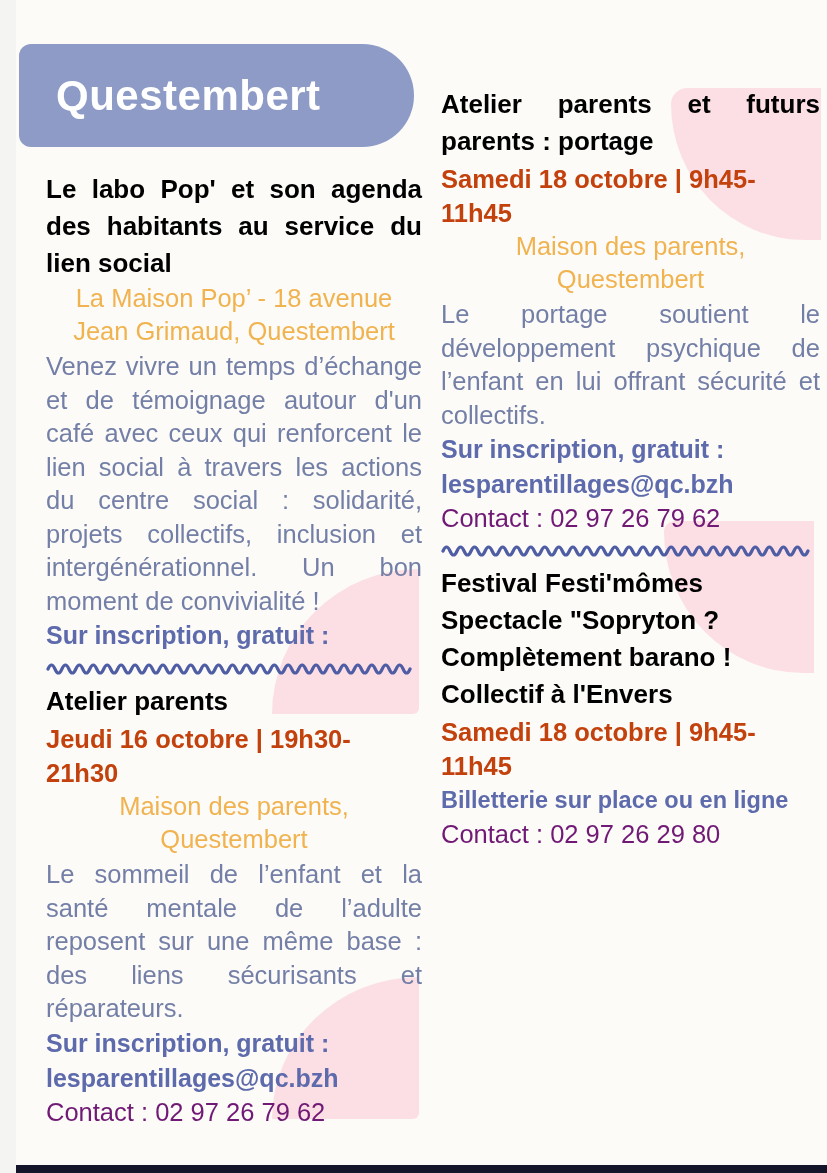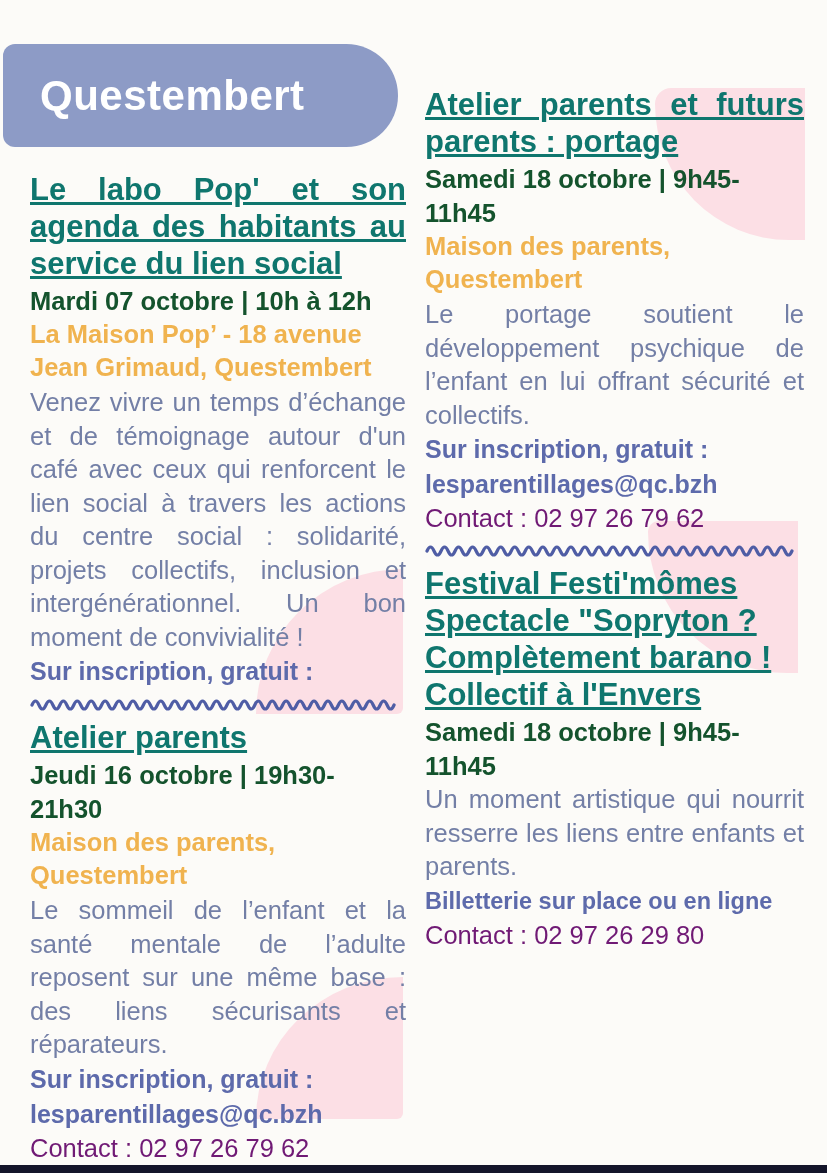--- a/index.html
+++ b/index.html
@@ -5,20 +5,21 @@
   html,body{margin:0;padding:0;}
   body{
     width:827px;height:1173px;
     background:#f4f4f2;
     font-family:"Liberation Sans",sans-serif;
     position:relative;overflow:hidden;
   }
   .page{
     position:absolute;inset:0;
     background:#fcfbf8;
+    margin-left:16px;
   }
   
   .pink{position:absolute;background:#fcdfe5;z-index:0;}
   .pink.top-right   {left:655px;top:88px; width:150px;height:152px;border-radius:18px 0 0 100%;}
   .pink.right-mid   {left:648px;top:521px;width:150px;height:152px;border-radius:12px 0 0 100%;}
   .pink.left-mid    {left:256px;top:569px;width:147px;height:145px;border-radius:100% 0 6px 0;}
   .pink.left-bottom {left:256px;top:977px;width:147px;height:142px;border-radius:100% 0 6px 0;}
 
   .banner{
     position:absolute;left:3px;top:44px;width:395px;height:103px;
@@ -28,30 +29,30 @@
   .banner span{
     color:#ffffff;font-size:42px;font-weight:bold;
     padding-left:37px;letter-spacing:0.5px;
   }
 
   .col{position:absolute;z-index:1;}
   .col-left {left:30px; top:171px;width:376px;}
   .col-right{left:425px;top:86px; width:379px;}
 
   .title{
-    font-size:31px;line-height:37px;font-weight:bold;color:#0f766e;
-    text-align:justify;white-space:pre-line;margin:0;text-decoration:underline;
+    font-size:26px;line-height:37px;font-weight:bold;color:#000000;
+    text-align:justify;white-space:pre-line;margin:0;
   }
   .date{
-    font-size:25.5px;line-height:34px;font-weight:bold;color:#14532d;
+    font-size:25.5px;line-height:34px;font-weight:bold;color:#c2410c;
     margin:2px 0 0 0;
   }
   .venue{
-    font-size:25.5px;line-height:33px;font-weight:bold;color:#f0b34f;
-    white-space:pre-line;margin:0 0 2px 0;
+    font-size:25.5px;line-height:33px;font-weight:normal;color:#f0b34f;
+    white-space:pre-line;margin:0 0 2px 0;text-align:center;
   }
   .body{
     font-size:25.5px;line-height:33.5px;color:#737fa6;
     text-align:justify;margin:0;
   }
   .em{
     font-size:25px;line-height:35px;font-weight:bold;color:#5d6aab;margin:0;
   }
   .em.long{font-size:23.5px;white-space:nowrap;}
   .contact{
@@ -76,21 +77,20 @@
   <div class="pink left-mid"></div>
   <div class="pink left-bottom"></div>
 
   <div class="banner">
     <span>Questembert</span>
   </div>
 
   <div class="col col-left">
     <section>
       <h2 class="title">Le labo Pop' et son agenda des habitants au service du lien social</h2>
-      <div class="date">Mardi 07 octobre  | 10h à 12h</div>
       <div class="venue">La Maison Pop’ - 18 avenue Jean Grimaud, Questembert</div>
       <p class="body">Venez vivre un temps d’échange et de témoignage autour d'un café avec ceux qui renforcent le lien social à travers les actions du centre social : solidarité, projets collectifs, inclusion et intergénérationnel. Un bon moment de convivialité !</p>
       <div class="em">Sur inscription, gratuit :</div>
     </section>
 
     <div class="wave">
       <svg class="wave-svg" viewBox="0 0 378 18" preserveAspectRatio="none">
           <path d="M2,9 Q5.5,1 9,9 Q12.5,17 16,9 Q19.5,1 23,9 Q26.5,17 30,9 Q33.5,1 37,9 Q40.5,17 44,9 Q47.5,1 51,9 Q54.5,17 58,9 Q61.5,1 65,9 Q68.5,17 72,9 Q75.5,1 79,9 Q82.5,17 86,9 Q89.5,1 93,9 Q96.5,17 100,9 Q103.5,1 107,9 Q110.5,17 114,9 Q117.5,1 121,9 Q124.5,17 128,9 Q131.5,1 135,9 Q138.5,17 142,9 Q145.5,1 149,9 Q152.5,17 156,9 Q159.5,1 163,9 Q166.5,17 170,9 Q173.5,1 177,9 Q180.5,17 184,9 Q187.5,1 191,9 Q194.5,17 198,9 Q201.5,1 205,9 Q208.5,17 212,9 Q215.5,1 219,9 Q222.5,17 226,9 Q229.5,1 233,9 Q236.5,17 240,9 Q243.5,1 247,9 Q250.5,17 254,9 Q257.5,1 261,9 Q264.5,17 268,9 Q271.5,1 275,9 Q278.5,17 282,9 Q285.5,1 289,9 Q292.5,17 296,9 Q299.5,1 303,9 Q306.5,17 310,9 Q313.5,1 317,9 Q320.5,17 324,9 Q327.5,1 331,9 Q334.5,17 338,9 Q341.5,1 345,9 Q348.5,17 352,9 Q355.5,1 359,9 Q362.5,17 366,9"></path>
         </svg>
     </div>
@@ -124,20 +124,19 @@
           <path d="M2,9 Q5.5,1 9,9 Q12.5,17 16,9 Q19.5,1 23,9 Q26.5,17 30,9 Q33.5,1 37,9 Q40.5,17 44,9 Q47.5,1 51,9 Q54.5,17 58,9 Q61.5,1 65,9 Q68.5,17 72,9 Q75.5,1 79,9 Q82.5,17 86,9 Q89.5,1 93,9 Q96.5,17 100,9 Q103.5,1 107,9 Q110.5,17 114,9 Q117.5,1 121,9 Q124.5,17 128,9 Q131.5,1 135,9 Q138.5,17 142,9 Q145.5,1 149,9 Q152.5,17 156,9 Q159.5,1 163,9 Q166.5,17 170,9 Q173.5,1 177,9 Q180.5,17 184,9 Q187.5,1 191,9 Q194.5,17 198,9 Q201.5,1 205,9 Q208.5,17 212,9 Q215.5,1 219,9 Q222.5,17 226,9 Q229.5,1 233,9 Q236.5,17 240,9 Q243.5,1 247,9 Q250.5,17 254,9 Q257.5,1 261,9 Q264.5,17 268,9 Q271.5,1 275,9 Q278.5,17 282,9 Q285.5,1 289,9 Q292.5,17 296,9 Q299.5,1 303,9 Q306.5,17 310,9 Q313.5,1 317,9 Q320.5,17 324,9 Q327.5,1 331,9 Q334.5,17 338,9 Q341.5,1 345,9 Q348.5,17 352,9 Q355.5,1 359,9 Q362.5,17 366,9"></path>
         </svg>
     </div>
 
     <section>
       <h2 class="title">Festival Festi'mômes
 Spectacle "Sopryton ?
 Complètement barano !
 Collectif à l'Envers</h2>
       <div class="date">Samedi 18 octobre | 9h45-11h45</div>
-      <p class="body">Un moment artistique qui nourrit resserre les liens entre enfants et parents.</p>
       <div class="em long">Billetterie sur place ou en ligne</div>
       <div class="contact">Contact : 02 97 26 29 80</div>
     </section>
   </div>
 
   <div class="bottom-bar"></div>
 </div>
 
 </body></html>

